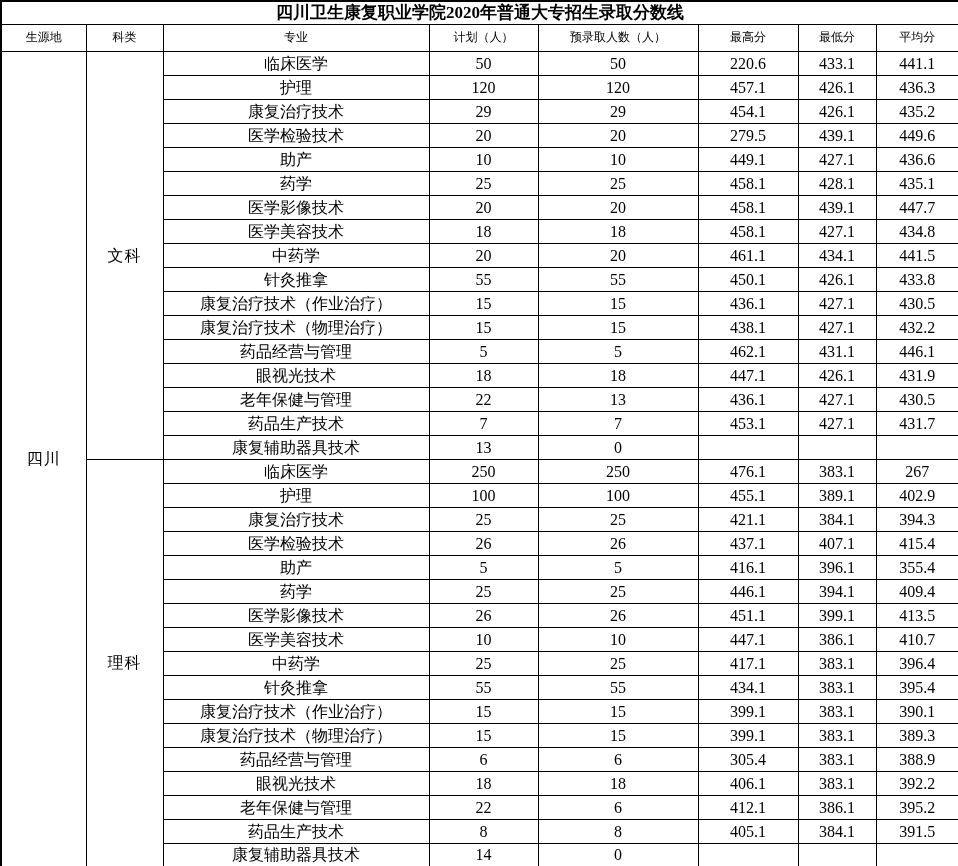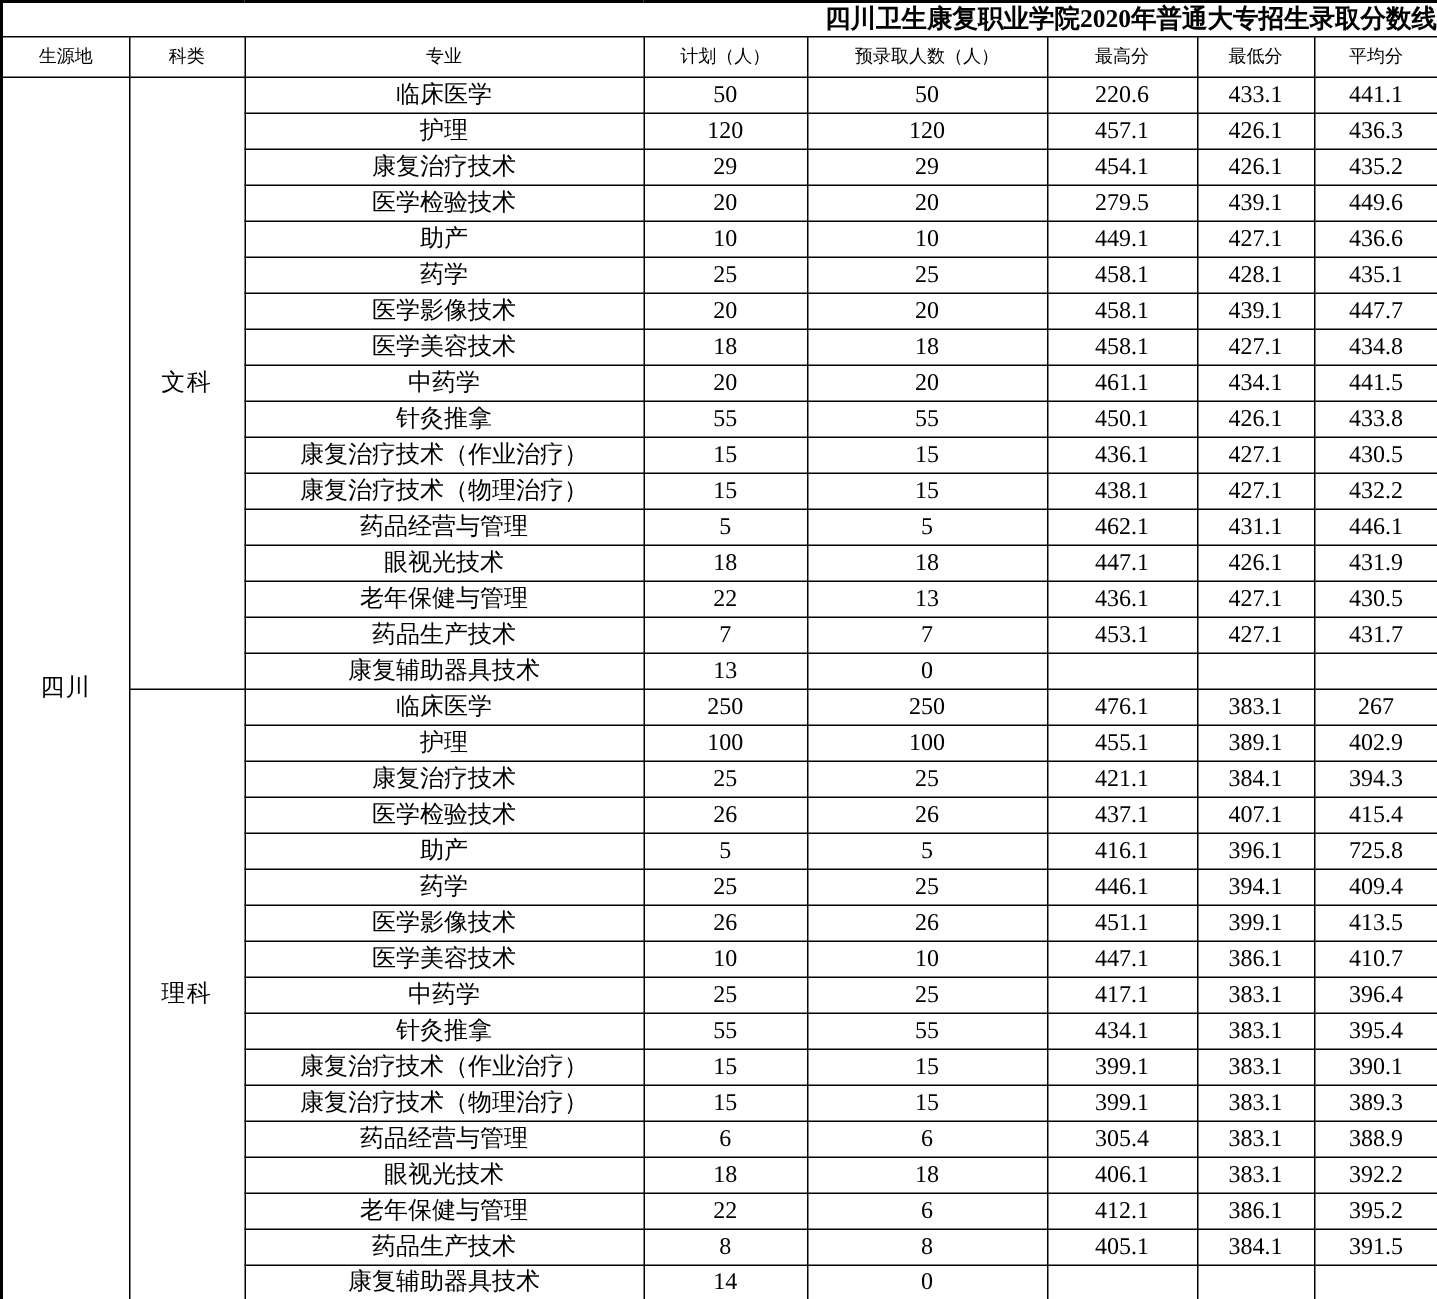--- a/index.html
+++ b/index.html
@@ -26,21 +26,20 @@
     font-size: 16px;
     font-weight: normal;
     line-height: 1.1;
     overflow: hidden;
     white-space: nowrap;
   }
   .title-row td {
     font-weight: bold;
     font-size: 17px;
     height: 22px;
-    text-align: right;
   }
   .header-row th {
     height: 26px;
     font-size: 12px;
   }
   .origin-cell, .category-cell {
     font-size: 16px;
     letter-spacing: 1px;
   }
   tbody tr { height: 24px; }
@@ -246,21 +245,21 @@
         <td>437.1</td>
         <td>407.1</td>
         <td>415.4</td>
       </tr>
       <tr>
         <td>助产</td>
         <td>5</td>
         <td>5</td>
         <td>416.1</td>
         <td>396.1</td>
-        <td>725.8</td>
+        <td>355.4</td>
       </tr>
       <tr>
         <td>药学</td>
         <td>25</td>
         <td>25</td>
         <td>446.1</td>
         <td>394.1</td>
         <td>409.4</td>
       </tr>
       <tr>

